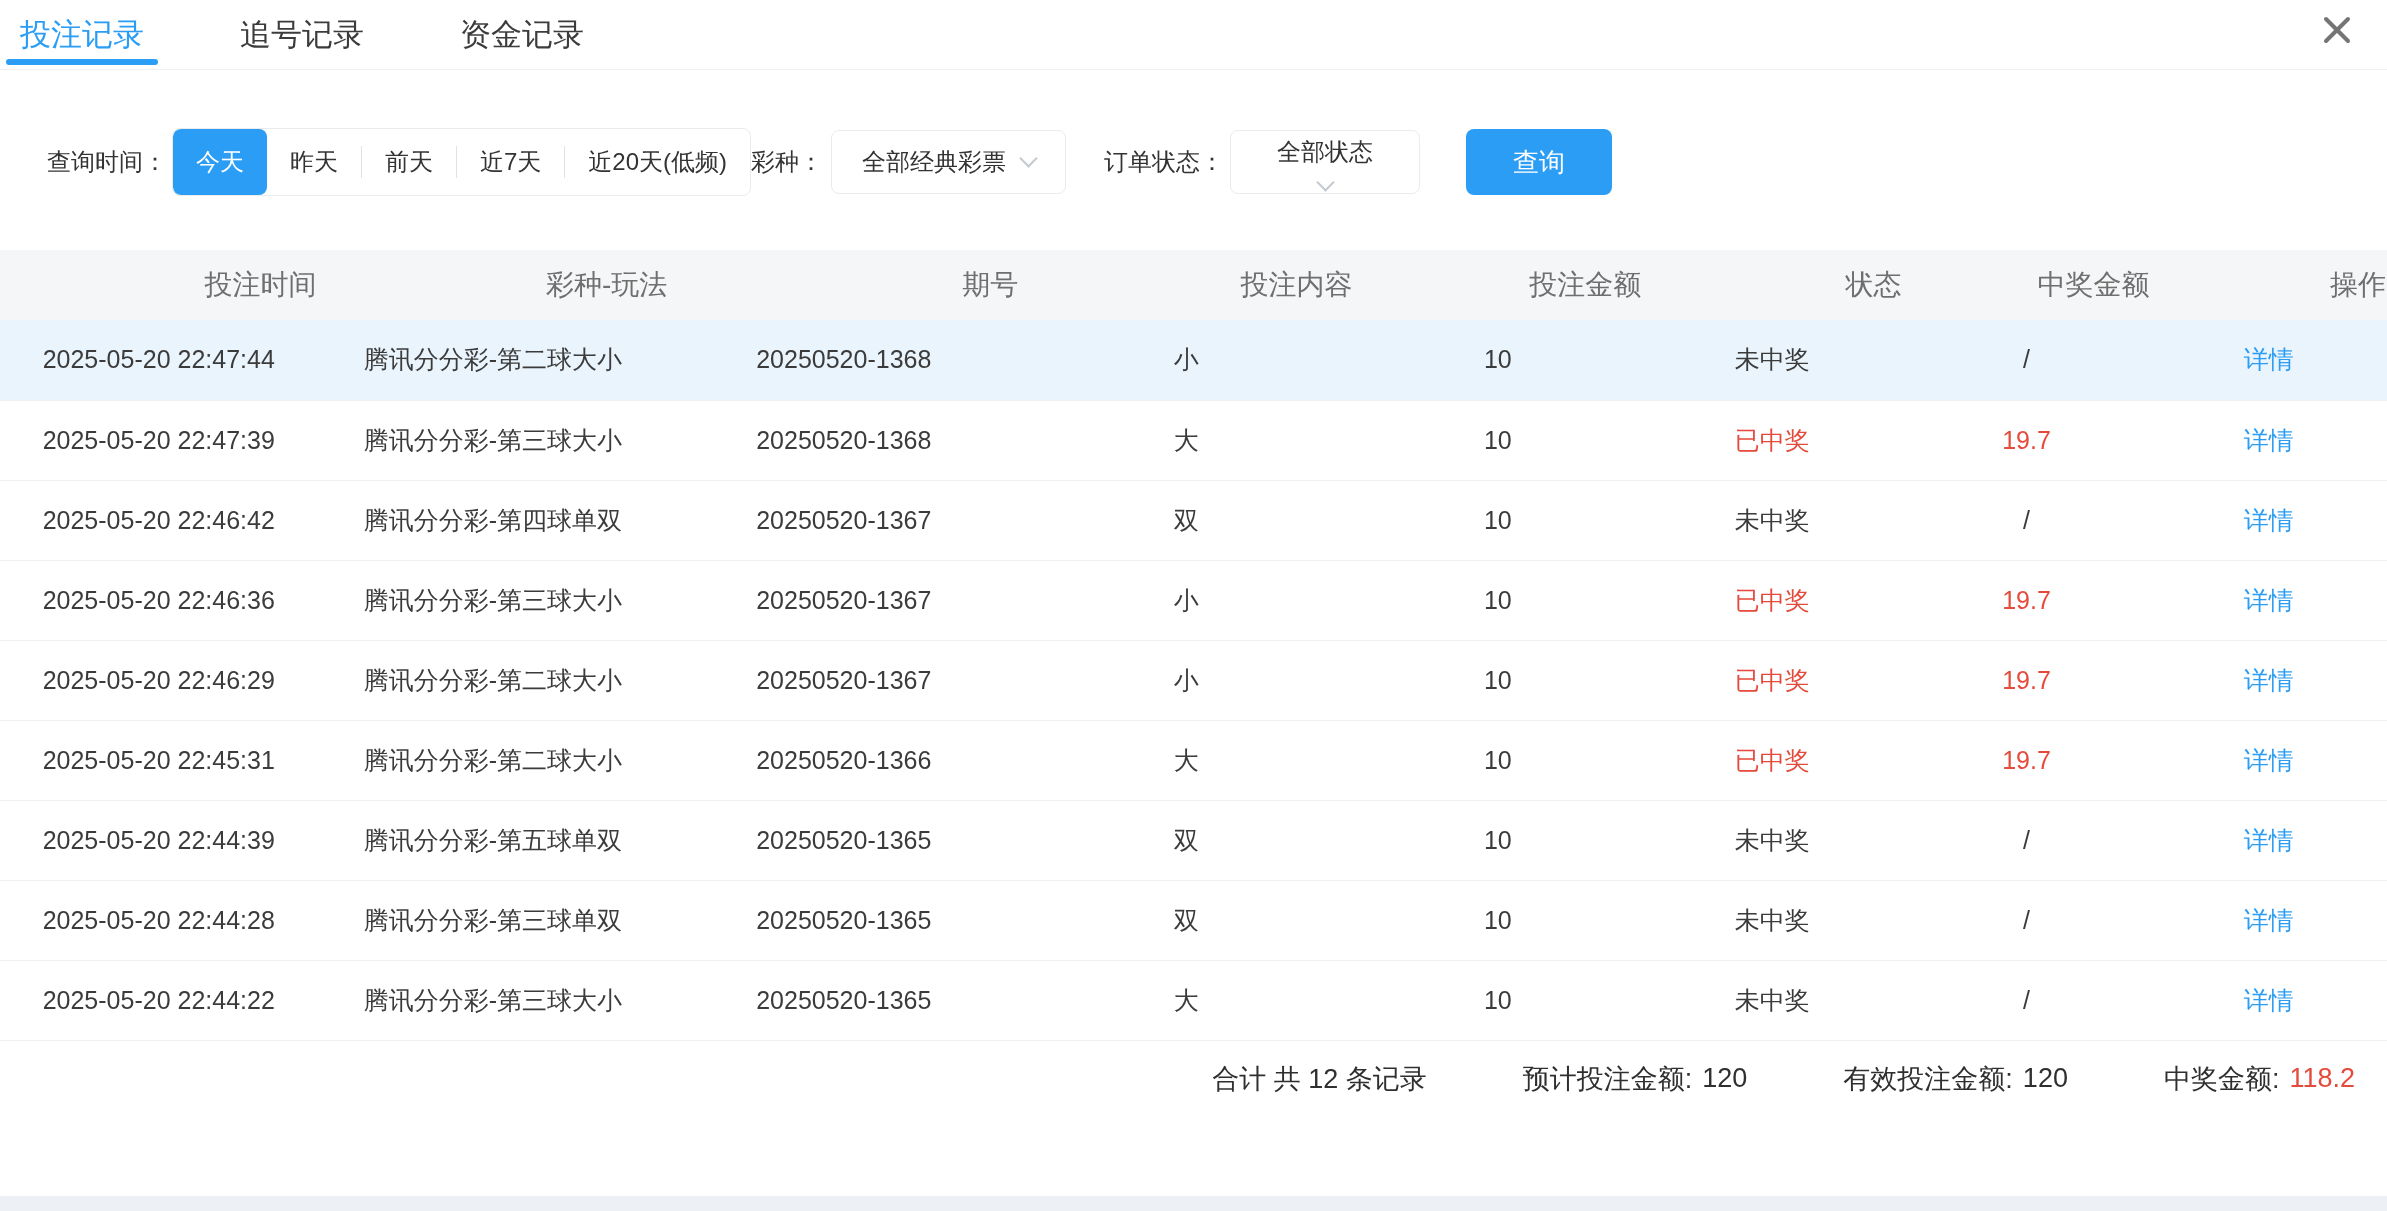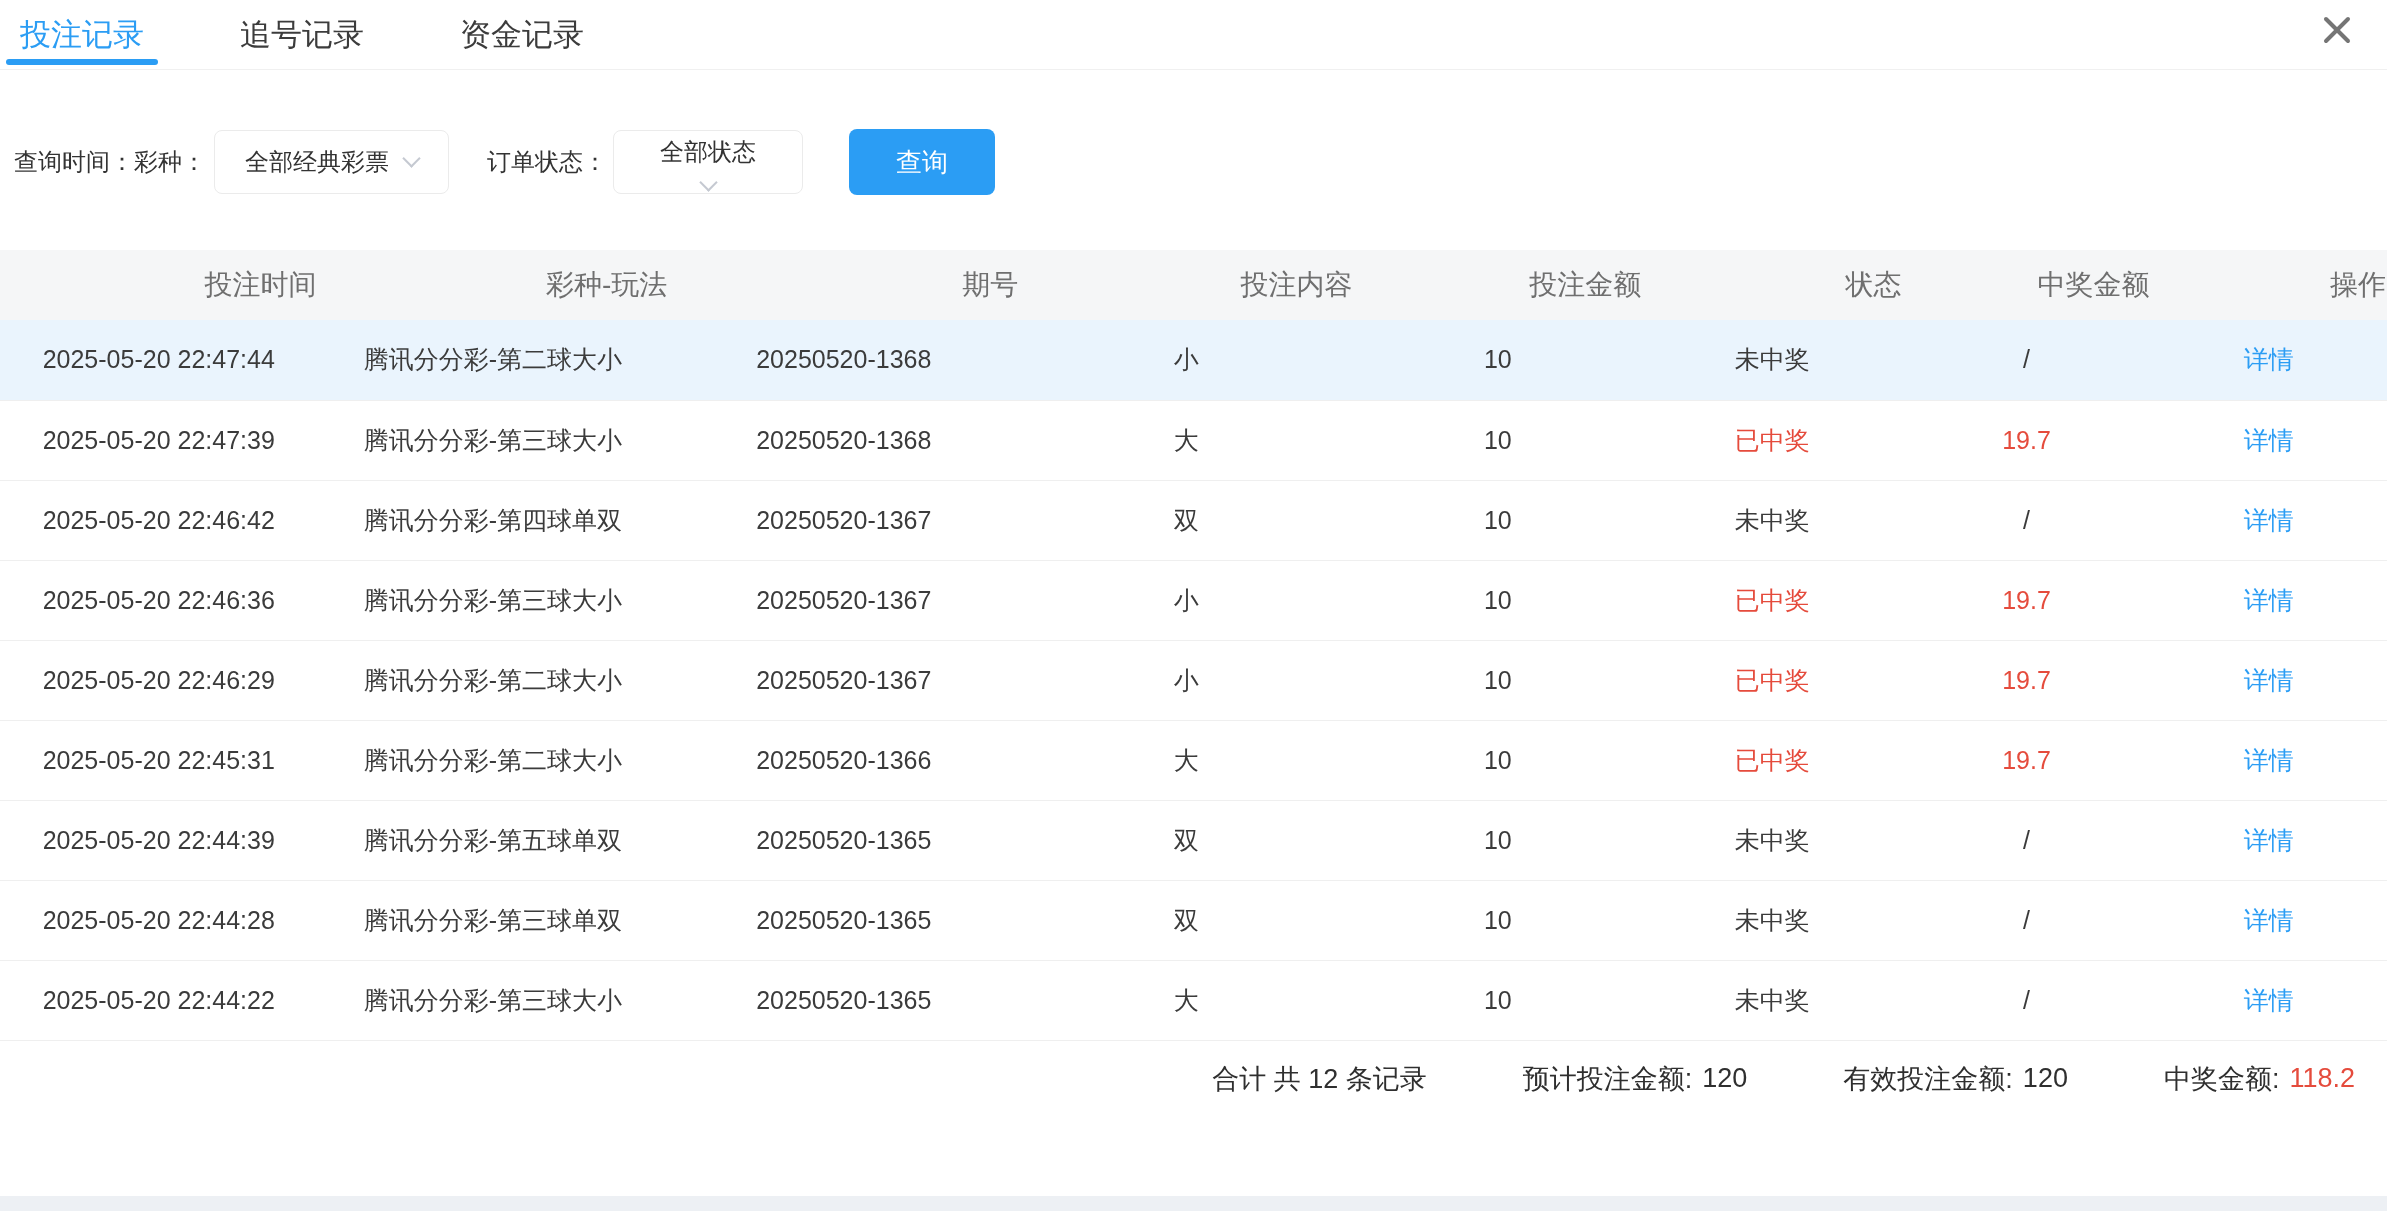--- a/index.html
+++ b/index.html
@@ -21,21 +21,21 @@
   .tab.active { color:var(--accent); }
   .tab.active::after {
     content:""; position:absolute; left:-12px; right:-12px; bottom:5px;
     height:6px; border-radius:4px; background:var(--accent);
   }
   .close-btn {
     position:absolute; right:30px; top:12px; width:40px; height:40px;
     display:flex; align-items:center; justify-content:center; cursor:pointer;
   }
   
-  .filters { margin-top:58px; padding-left:14px; height:68px; display:flex; align-items:center; }
+  .filters { margin-top:58px; padding-left:47px; height:68px; display:flex; align-items:center; }
   .flabel { font-size:24px; color:#333; white-space:nowrap; }
   .opt-group {
     display:flex; align-items:stretch; margin-left:5px; height:68px;
     border:1px solid #ebebeb; border-radius:8px; background:#fff; overflow:hidden;
   }
   .opt {
     padding:0 23px; display:flex; align-items:center; font-size:24px;
     color:#333; cursor:pointer; white-space:nowrap; position:relative;
   }
   .opt.selected { background:var(--accent); color:#fff; border-radius:8px; }
@@ -92,20 +92,30 @@
       <svg width="36" height="36" viewBox="0 0 36 36">
         <line x1="7" y1="7" x2="29" y2="29" stroke="#757575" stroke-width="4" stroke-linecap="round"></line>
         <line x1="29" y1="7" x2="7" y2="29" stroke="#757575" stroke-width="4" stroke-linecap="round"></line>
       </svg>
     </span>
   </div>
 </div>
 
 <div class="filters">
   <span class="flabel">查询时间：</span>
+  <div class="opt-group">
+      <div class="opt selected">今天</div>
+      <div class="opt">昨天</div>
+      <span class="opt-div"></span>
+      <div class="opt">前天</div>
+      <span class="opt-div"></span>
+      <div class="opt">近7天</div>
+      <span class="opt-div"></span>
+      <div class="opt">近20天(低频)</div>
+    </div>
 
   <span class="flabel ml-big">彩种：</span>
   <div class="select-box select-lottery">
     <span>全部经典彩票</span>
     <i class="chevron"></i>
   </div>
 
   <span class="flabel ml-mid">订单状态：</span>
   <div class="select-box select-status">
     <span>全部状态</span>

